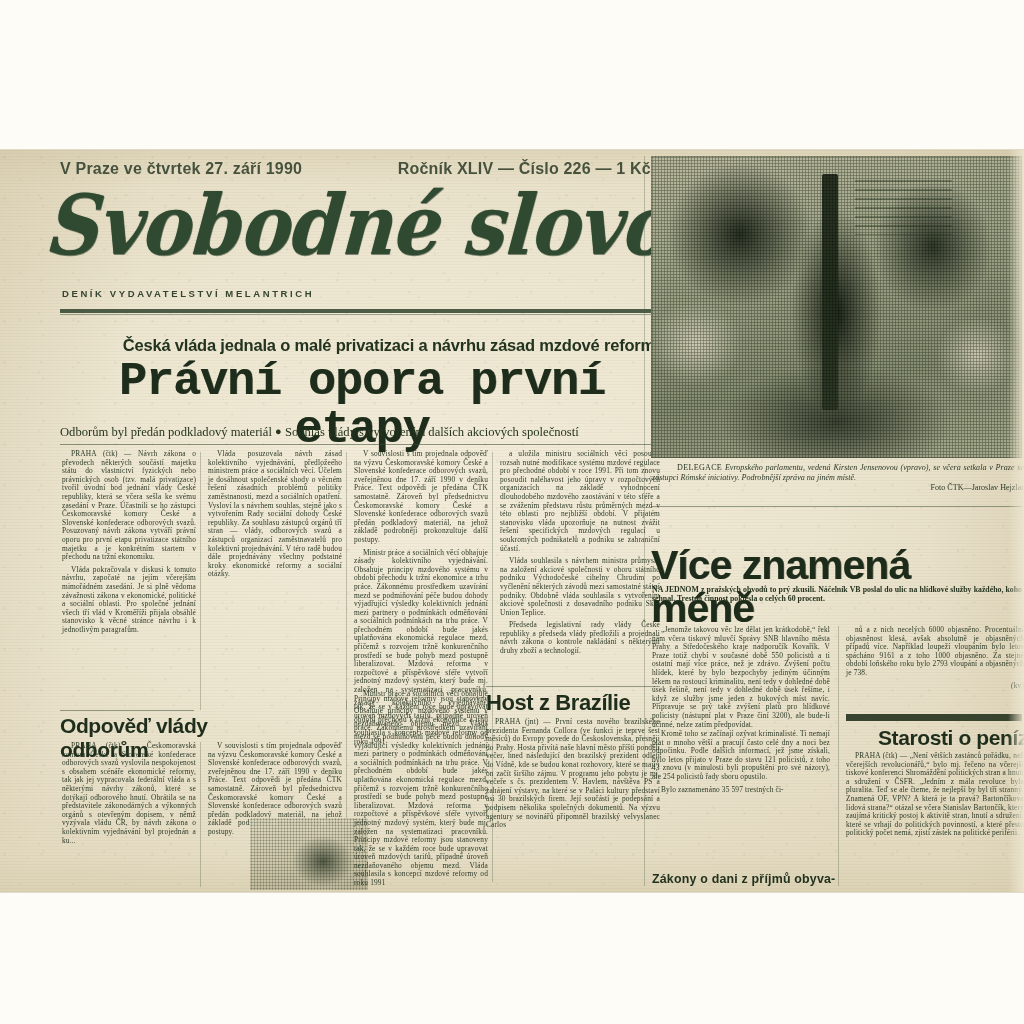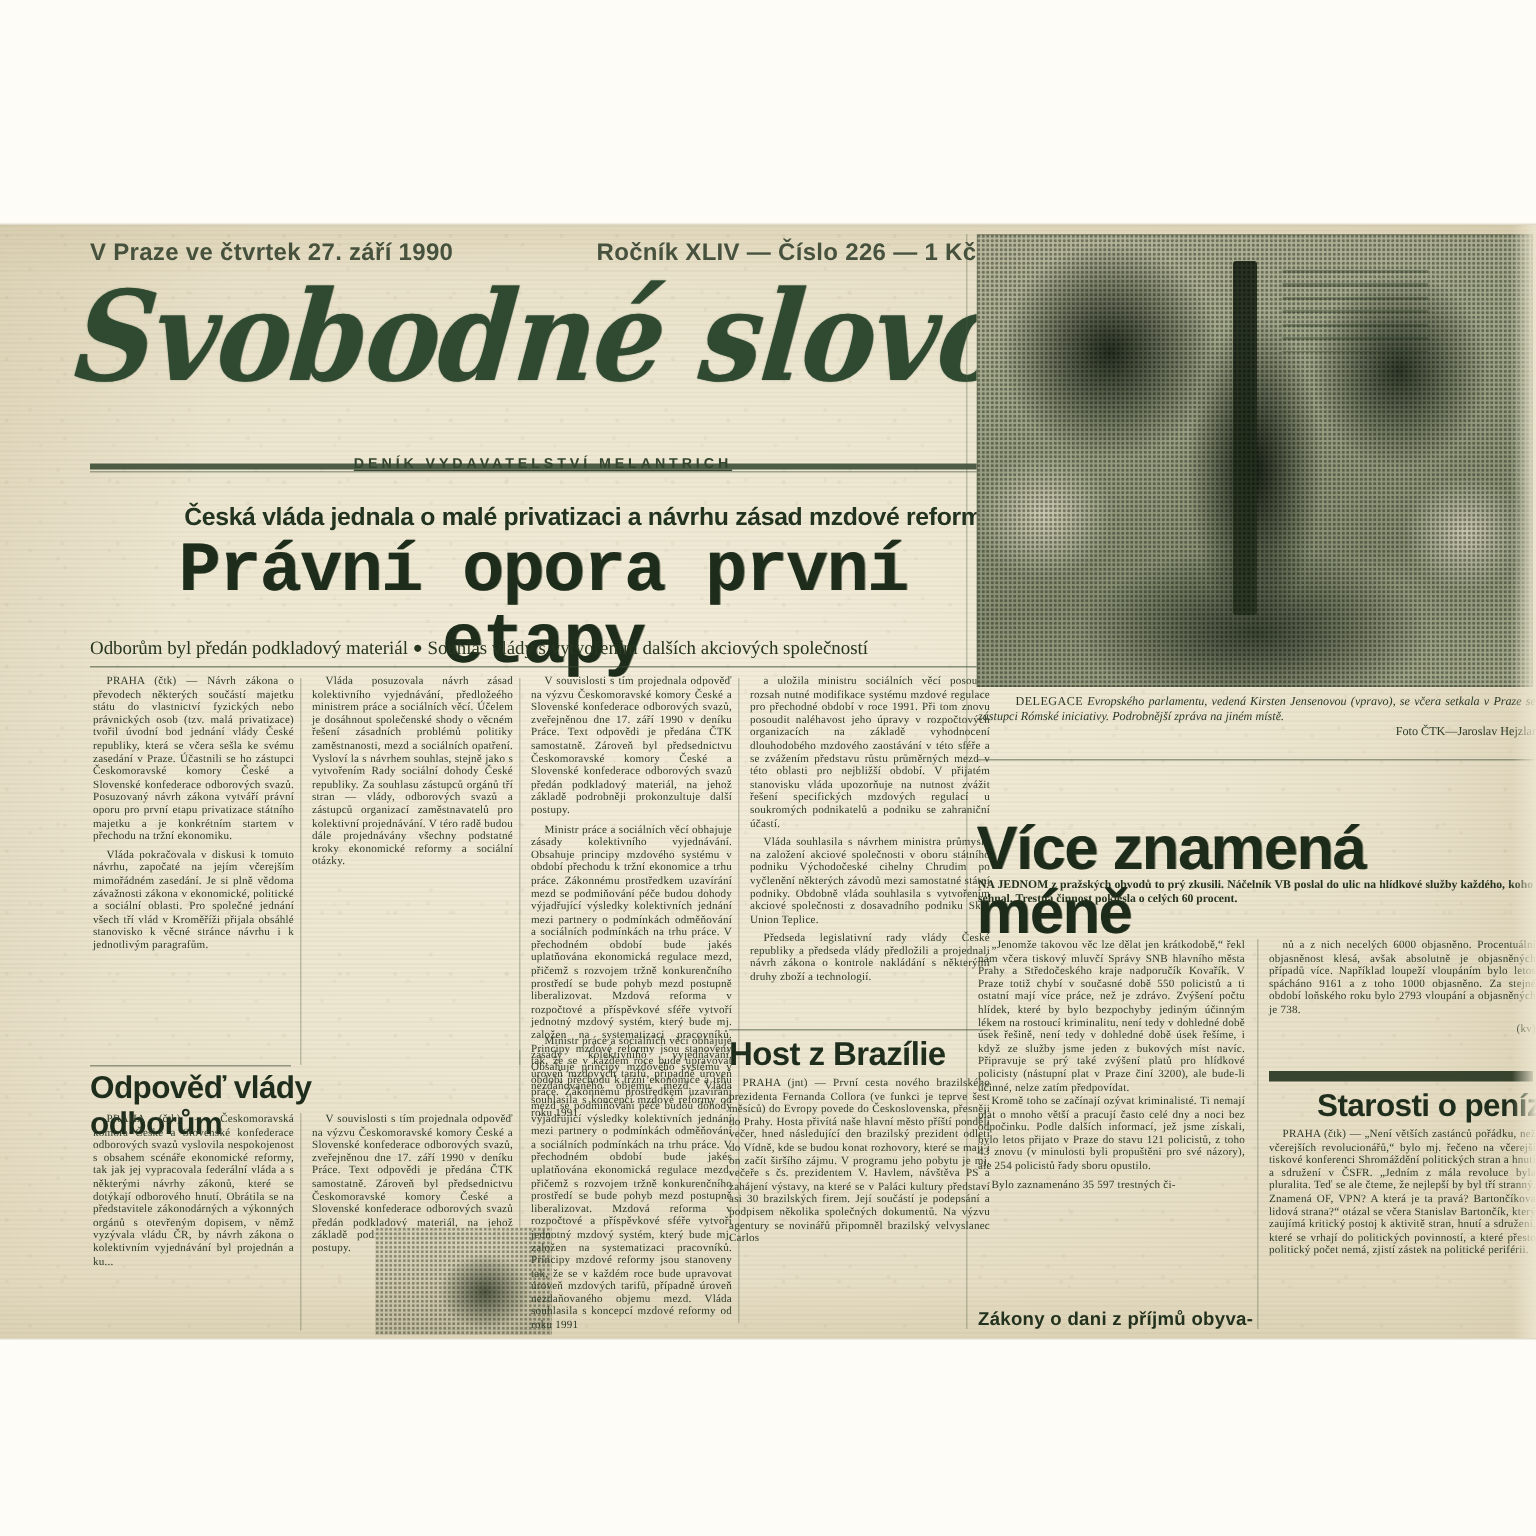--- a/index.html
+++ b/index.html
@@ -58,23 +58,23 @@
     font-family:"DejaVu Serif", serif;
     font-style:italic;font-weight:bold;
     font-size:74px;line-height:1;
     color:#2f4a31;
     letter-spacing:-1px;
     transform:scaleY(1.12) skewX(-6deg);
     text-shadow:0 0 1px rgba(47,74,49,.55), .5px .5px 0 rgba(30,50,32,.5);
     white-space:nowrap;
   }
   .subhead-brand{
-    position:absolute;top:304px;left:62px;width:600px;text-align:center;
+    position:absolute;top:288px;left:62px;width:600px;
     font-family:"Liberation Sans", sans-serif;
-    font-size:9.5px;font-weight:bold;letter-spacing:2.6px;color:#35452f;text-decoration:underline;
+    font-size:9.5px;font-weight:bold;letter-spacing:2.6px;color:#35452f;
   }
   .brand-rule{
     position:absolute;top:309px;left:60px;width:604px;height:4px;
     background:#31452e;opacity:.85;
   }
   .brand-rule:after{content:"";position:absolute;left:0;top:5px;width:100%;height:1px;background:#31452e;opacity:.5;}
 
   
   .kicker{
     position:absolute;top:336px;left:60px;width:604px;

